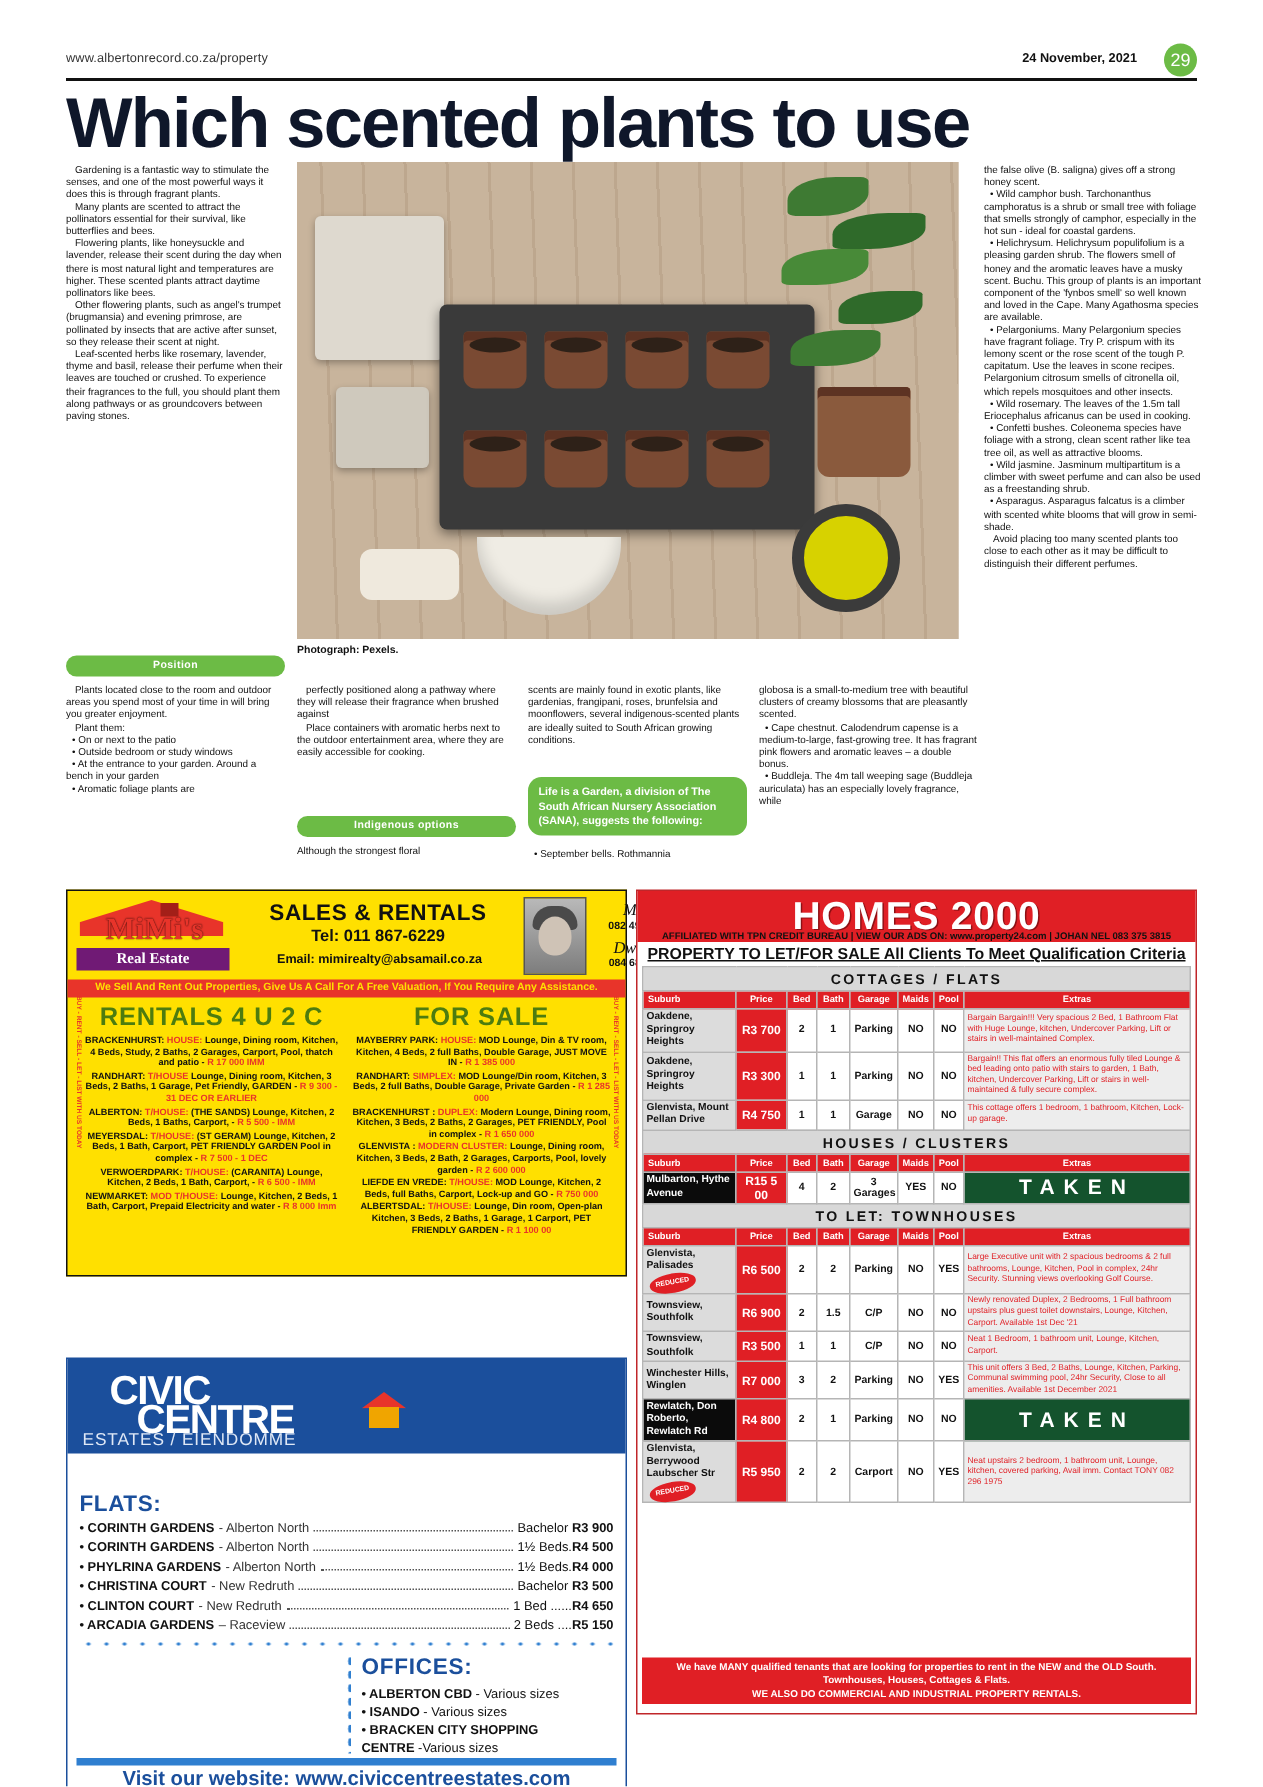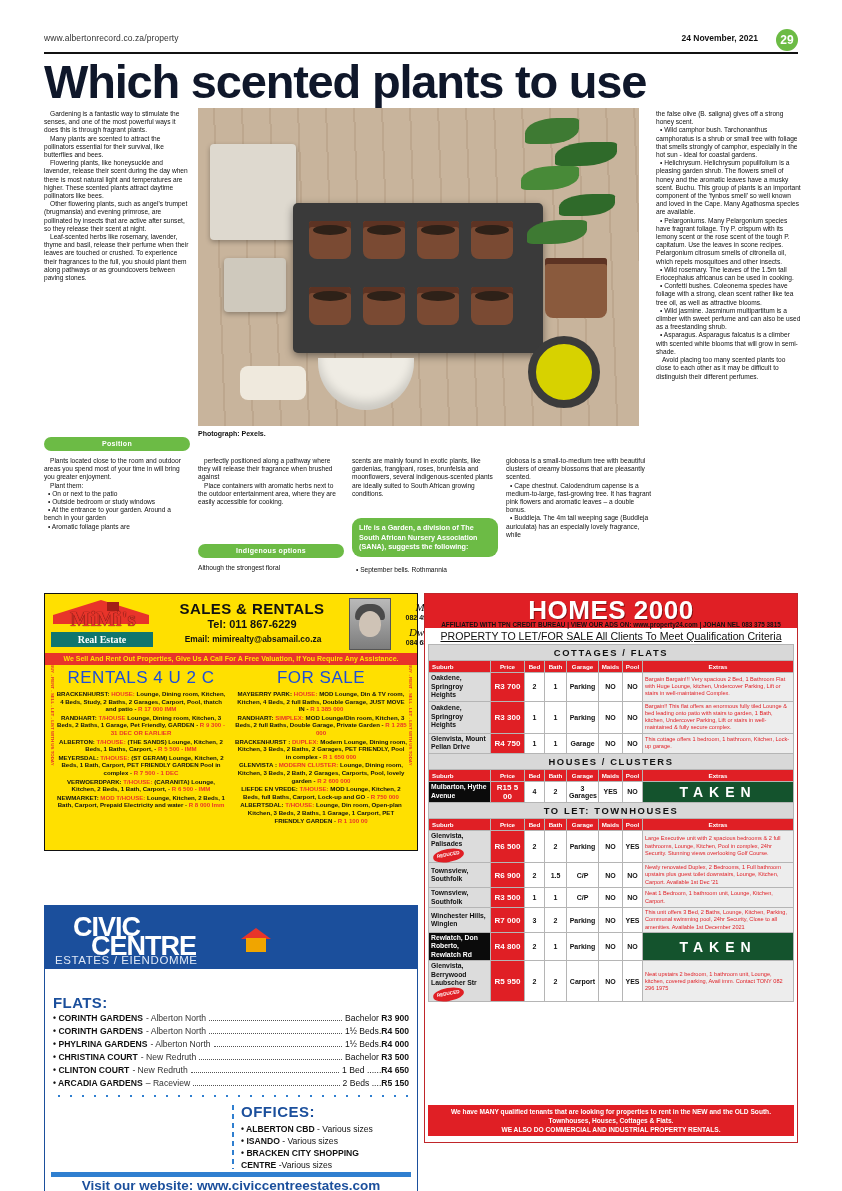--- a/index.html
+++ b/index.html
@@ -4,21 +4,21 @@
 <style>
   html,body{margin:0;padding:0;background:#ffffff;}
   body{width:842px;height:1191px;position:relative;font-family:"Liberation Sans",sans-serif;color:#111;}
   .page{position:absolute;left:0;top:0;width:842px;height:1191px;overflow:hidden;background:#fff;}
 
   
   .masthead{position:absolute;left:44px;top:33px;width:754px;height:22px;}
   .mh-url{position:absolute;left:0;top:0;font-size:8.5px;color:#333;letter-spacing:.1px;}
   .mh-date{position:absolute;right:40px;top:0;font-size:8.5px;font-weight:bold;color:#111;}
   .mh-page{position:absolute;right:0;top:-4px;width:22px;height:22px;border-radius:50%;background:#6cbb45;color:#fff;
-           font-size:12px;font-weight:bold;text-align:center;line-height:22px;}
+           font-size:12px;font-weight:normal;text-align:center;line-height:22px;}
   .mh-rule{position:absolute;left:44px;top:52px;width:754px;height:1.6px;background:#111;}
 
   .headline{position:absolute;left:44px;top:56px;width:760px;font-size:47px;font-weight:bold;letter-spacing:-1.2px;
             line-height:52px;color:#0f172a;font-family:"Liberation Sans",sans-serif;}
 
   
   .col{position:absolute;font-size:6.6px;line-height:8.2px;color:#111;text-align:left;}
   .col p{margin:0;text-indent:6px;}
   .col p.noind{text-indent:0;}
   .col p.bullet{text-indent:4px;}
@@ -49,38 +49,38 @@
            line-height:9.6px;padding:5px 7px;box-sizing:border-box;}
 
   
   .ad-mimi{position:absolute;left:44px;top:593px;width:374px;height:258px;background:#ffe000;border:1px solid #111;box-sizing:border-box;}
   .mimi-logo{position:absolute;left:4px;top:4px;width:104px;height:52px;}
   .mimi-roof{position:absolute;left:4px;top:2px;width:96px;height:24px;background:#e8342a;
              clip-path:polygon(50% 0,100% 62%,100% 100%,0 100%,0 62%);}
   .mimi-chim{position:absolute;left:58px;top:4px;width:12px;height:9px;background:#a31f18;}
   .mimi-name{position:absolute;left:2px;top:9px;width:104px;text-align:center;font-size:21px;font-weight:bold;
              color:#e8342a;font-family:"Liberation Serif",serif;text-shadow:0 0 1px #000;}
-  .mimi-sub{position:absolute;left:2px;top:34px;width:102px;height:15px;background:#0f766e;color:#fff;font-size:10px;
+  .mimi-sub{position:absolute;left:2px;top:34px;width:102px;height:15px;background:#701a75;color:#fff;font-size:10px;
             font-weight:bold;text-align:center;line-height:15px;font-family:"Liberation Serif",serif;}
   .mimi-sales{position:absolute;left:118px;top:6px;width:178px;text-align:center;font-size:15px;font-weight:bold;color:#111;letter-spacing:.4px;}
   .mimi-tel{position:absolute;left:118px;top:24px;width:178px;text-align:center;font-size:11px;font-weight:bold;color:#111;}
   .mimi-mail{position:absolute;left:110px;top:40px;width:196px;text-align:center;font-size:8.4px;font-weight:bold;color:#111;}
   .mimi-photo{position:absolute;left:304px;top:4px;width:40px;height:50px;background:linear-gradient(180deg,#b9b9b9,#7d7d7d);border:1px solid #555;}
   .mimi-photo .face{position:absolute;left:9px;top:12px;width:22px;height:26px;border-radius:50% 50% 45% 45%;background:#cfc3b6;}
   .mimi-photo .hair{position:absolute;left:5px;top:5px;width:30px;height:16px;border-radius:15px 15px 4px 4px;background:#4a4a4a;}
   .mimi-n1{position:absolute;left:348px;top:7px;width:68px;text-align:center;font-size:11px;color:#111;font-family:"Liberation Serif",serif;font-style:italic;}
   .mimi-p1{position:absolute;left:348px;top:20px;width:68px;text-align:center;font-size:7px;font-weight:bold;color:#111;}
   .mimi-n2{position:absolute;left:348px;top:32px;width:68px;text-align:center;font-size:11px;color:#111;font-family:"Liberation Serif",serif;font-style:italic;}
   .mimi-p2{position:absolute;left:348px;top:45px;width:68px;text-align:center;font-size:7px;font-weight:bold;color:#111;}
   .mimi-strip{position:absolute;left:0;top:59px;width:372px;height:12px;background:#e8342a;color:#ffe000;font-size:7px;
               font-weight:bold;text-align:center;line-height:12px;}
   .mimi-cols{position:absolute;left:10px;top:74px;width:352px;}
   .mimi-c{width:172px;float:left;}
   .mimi-c.r{float:right;}
-  .mimi-h{font-size:17px;font-weight:normal;color:#1d4ed8;text-align:center;letter-spacing:.5px;margin-bottom:2px;}
+  .mimi-h{font-size:17px;font-weight:bold;color:#4d7c0f;text-align:center;letter-spacing:.5px;margin-bottom:2px;}
   .mimi-item{font-size:6.1px;line-height:7.6px;font-weight:bold;color:#111;text-align:center;margin-bottom:1px;}
   .mimi-item .tag{color:#e8342a;}
   .mimi-item .pr{color:#e8342a;}
   .mimi-edge{position:absolute;top:70px;width:8px;height:180px;font-size:4.4px;color:#e8342a;font-weight:bold;
              writing-mode:vertical-rl;overflow:hidden;line-height:8px;}
 
   
   .ad-civic{position:absolute;left:44px;top:905px;width:374px;height:288px;background:#fff;border:1px solid #1b4f9c;box-sizing:border-box;padding-left:37px;}
   .civic-top{position:absolute;left:0;top:0;width:372px;height:63px;background:#1b4f9c;}
   .civic-logo{position:absolute;left:10px;top:4px;width:180px;height:56px;color:#fff;}
@@ -111,21 +111,21 @@
               background-image:radial-gradient(#2f7fd0 1.5px,transparent 1.6px);background-size:5px 9px;}
   .civic-bar{position:absolute;left:6px;top:266px;width:360px;height:5px;background:#2f7fd0;}
   .civic-web{position:absolute;left:0;top:272px;width:372px;text-align:center;font-size:13.5px;font-weight:bold;color:#1b4f9c;}
 
   
   .ad-homes{position:absolute;left:424px;top:593px;width:374px;height:550px;background:#fff;border:1px solid #c0262a;box-sizing:border-box;}
   .h-red{position:absolute;left:0;top:0;width:372px;height:34px;background:#e01f25;}
   .h-title{position:absolute;left:0;top:1px;width:372px;text-align:center;font-size:26px;font-weight:bold;color:#fff;
            letter-spacing:.5px;text-shadow:1px 1px 0 #8d1014;}
   .h-aff{position:absolute;left:0;top:27px;width:372px;text-align:center;font-size:6.4px;font-weight:bold;color:#111;}
-  .h-prop{position:absolute;left:0;top:36px;width:372px;text-align:center;font-size:10.6px;font-weight:normal;color:#111;
+  .h-prop{position:absolute;left:0;top:36px;width:372px;text-align:center;font-size:10.6px;font-weight:bold;color:#111;
           text-decoration:underline;}
   .h-table{position:absolute;left:3px;top:50px;width:366px;border-collapse:collapse;table-layout:fixed;}
   .h-table td,.h-table th{border:.8px solid #b5b5b5;padding:1px 2px;vertical-align:middle;}
   .h-sec td{background:#d8d8d8;text-align:center;font-size:9.4px;font-weight:bold;color:#111;letter-spacing:1.6px;padding:2px;}
   .h-head td{background:#e01f25;color:#fff;font-size:6.2px;font-weight:bold;text-align:center;padding:2px 1px;}
   .h-head td.left{text-align:left;padding-left:3px;}
   .h-suburb{background:#dcdcdc;font-size:6.8px;font-weight:bold;color:#111;padding-left:3px;line-height:8.5px;}
   .h-price{background:#e01f25;color:#fff;font-size:8px;font-weight:bold;text-align:center;}
   .h-num{text-align:center;font-size:7px;font-weight:bold;color:#111;}
   .h-extra{font-size:5.6px;line-height:7.3px;color:#e01f25;padding:2px 3px;}

